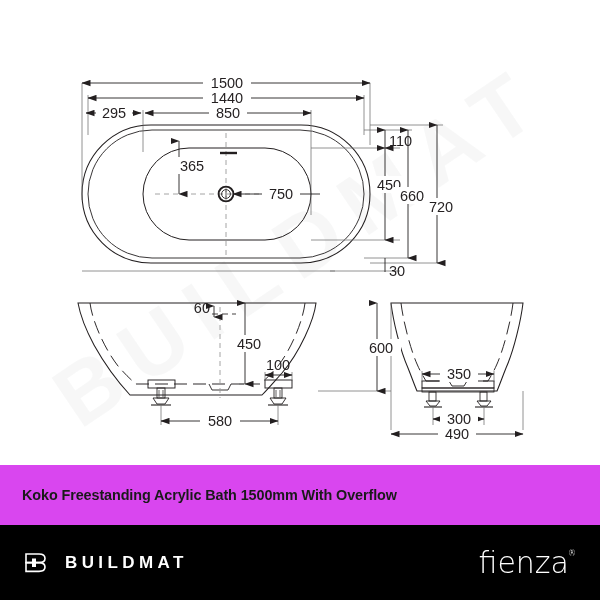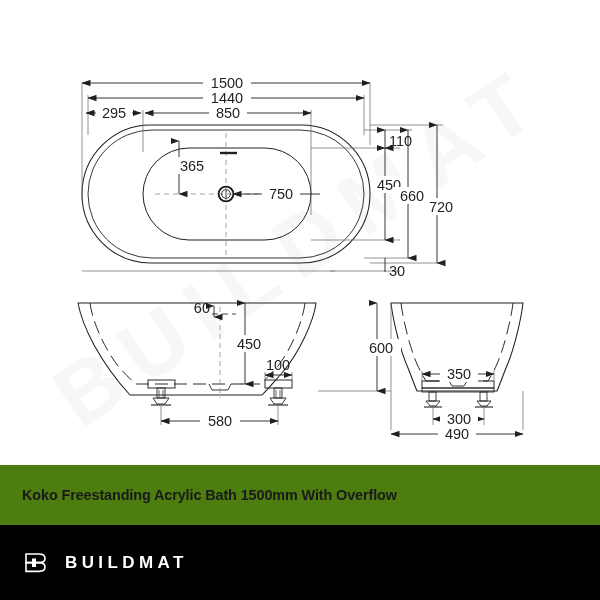--- a/index.html
+++ b/index.html
@@ -26,21 +26,21 @@
     position: relative;
     width: 600px;
     height: 465px;
     background: #ffffff;
   }
   .drawing-area svg {
     display: block;
   }
   .title-bar {
     height: 60px;
-    background: #4d7c0f;
+    background: #d946ef;
     display: flex;
     align-items: center;
     padding-left: 22px;
     box-sizing: border-box;
   }
   .product-title {
     font-size: 14.4px;
     font-weight: bold;
     color: #1a1a1a;
     letter-spacing: -0.1px;
@@ -339,15 +339,18 @@
 
   <div class="footer">
     <div class="brand-left">
       <svg width="30" height="26" viewBox="0 0 30 26">
         <path d="M4,4 L17,4 C21,4 23,6 23,8.5 C23,11 21,12.6 17,12.6 L4,12.6 Z" fill="none" stroke="#ffffff" stroke-width="1.6"></path>
         <path d="M4,12.6 L17,12.6 C21,12.6 23,14.4 23,17 C23,19.6 21,21.4 17,21.4 L4,21.4 Z" fill="none" stroke="#ffffff" stroke-width="1.6"></path>
         <rect x="10" y="8.5" width="4" height="8.5" fill="#ffffff"></rect>
       </svg>
       <span class="brand-left-word">BUILDMAT</span>
     </div>
+    <div class="brand-right-word">
+      <span>fienza</span><span class="reg">®</span>
+    </div>
   </div>
 
 </div>
 
 </body></html>

